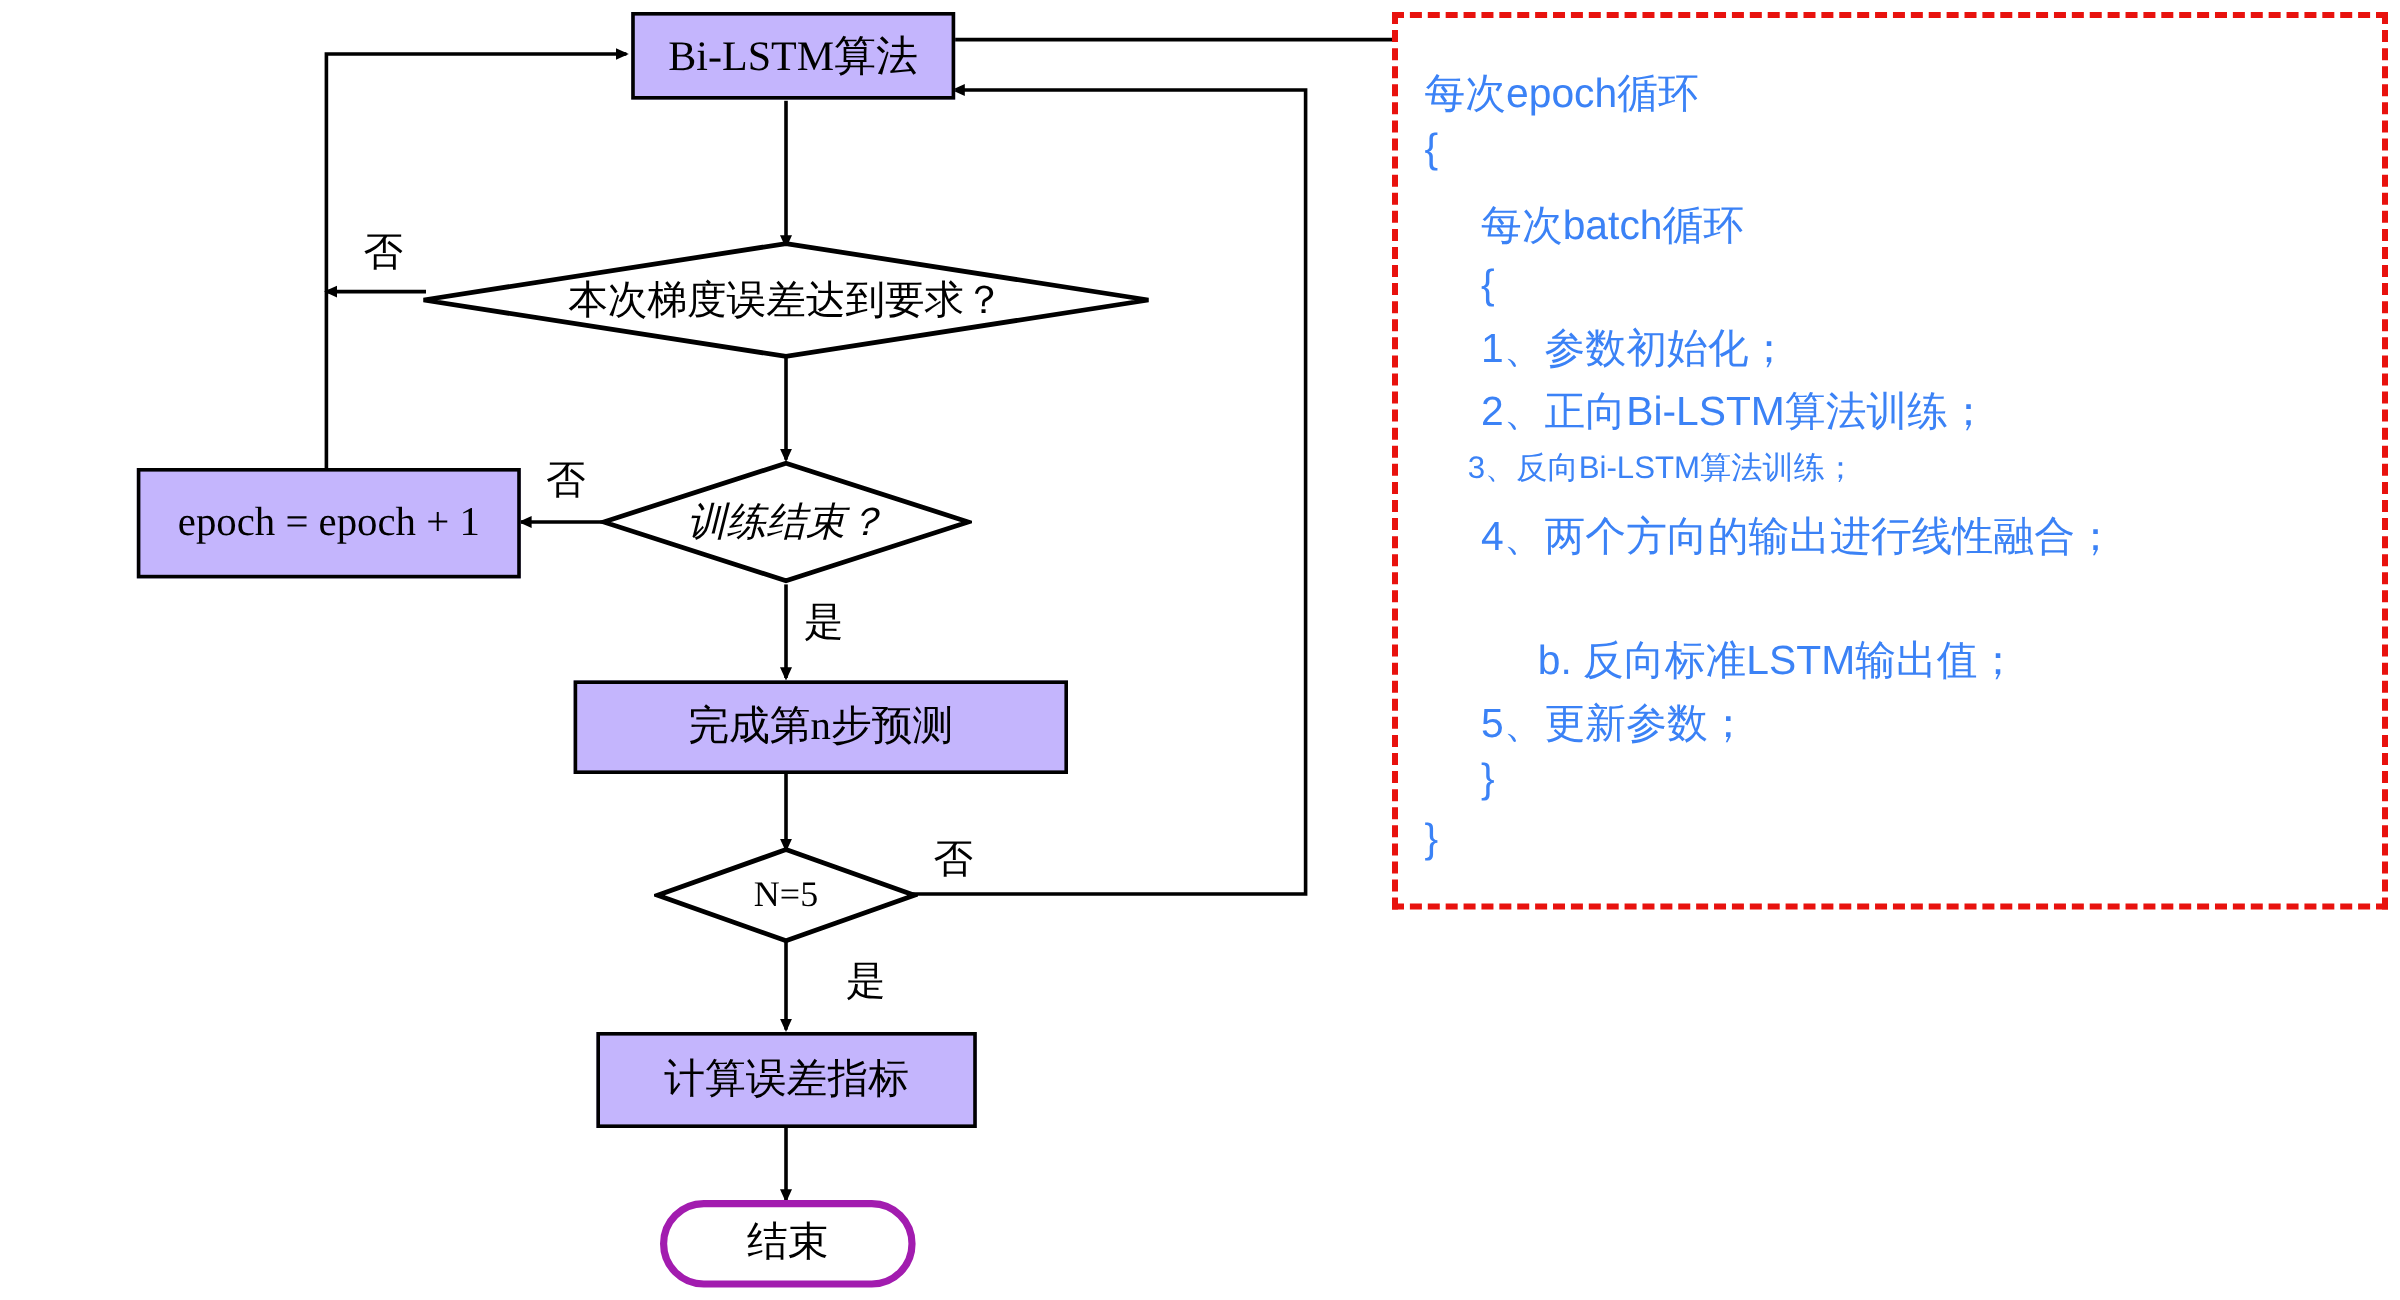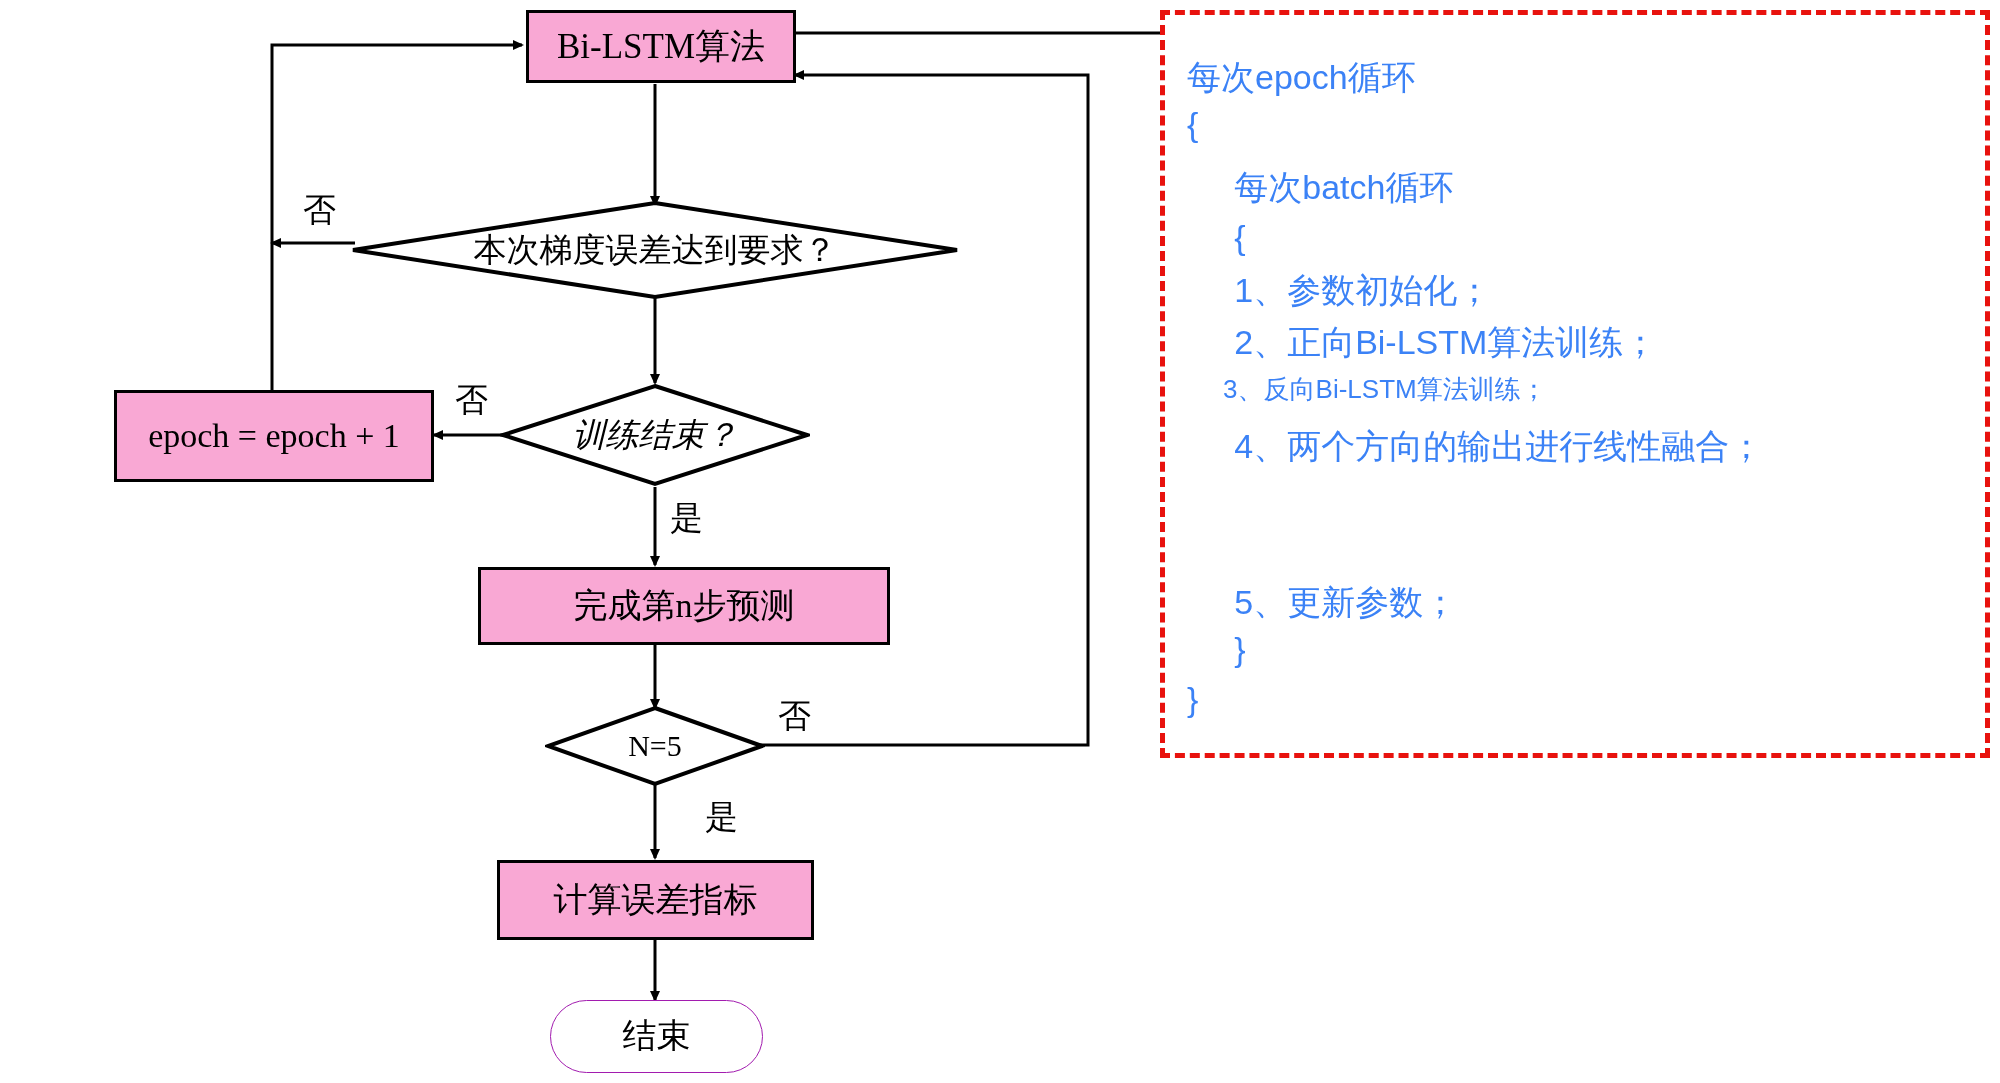--- a/index.html
+++ b/index.html
@@ -20,24 +20,24 @@
     box-sizing: border-box;
     display: flex;
     align-items: center;
     justify-content: center;
     text-align: center;
     color: #000;
     line-height: 1.25;
   }
   .box {
     border: 3px solid #000;
-    background: #f9a8d4;
+    background: #c4b5fd;
   }
   .terminal {
-    border: 1px solid #a21caf;
+    border: 6px solid #a21caf;
     background: #fff;
     border-radius: 60px;
   }
   .diamond-wrap {
     position: absolute;
   }
   .diamond-shape {
     position: absolute;
     left: 0; top: 0;
     width: 100%; height: 100%;
@@ -165,18 +165,19 @@
 
   <div class="pseudo-panel" style="left:1160px; top:10px; width:830px; height:748px;">
     <div class="pseudo-line" style="left:22px; top:40px; font-size:34px;">每次epoch循环</div>
     <div class="pseudo-line" style="left:22px; top:90px; font-size:34px;">{</div>
     <div class="pseudo-line" style="left:22px; top:150px; font-size:34px;">     每次batch循环</div>
     <div class="pseudo-line" style="left:22px; top:203px; font-size:34px;">     {</div>
     <div class="pseudo-line" style="left:22px; top:253px; font-size:34px;">     1、参数初始化；</div>
     <div class="pseudo-line" style="left:22px; top:305px; font-size:34px;">     2、正向Bi-LSTM算法训练；</div>
     <div class="pseudo-line" style="left:22px; top:357px; font-size:26px;">     3、反向Bi-LSTM算法训练；</div>
     <div class="pseudo-line" style="left:22px; top:409px; font-size:34px;">     4、两个方向的输出进行线性融合；</div>
+    <div class="pseudo-line" style="left:22px; top:513px; font-size:34px;">          b. 反向标准LSTM输出值；</div>
     <div class="pseudo-line" style="left:22px; top:565px; font-size:34px;">     5、更新参数；</div>
     <div class="pseudo-line" style="left:22px; top:615px; font-size:34px;">     }</div>
     <div class="pseudo-line" style="left:22px; top:665px; font-size:34px;">}</div>
   </div>
 
 </div>
 
 </body></html>

